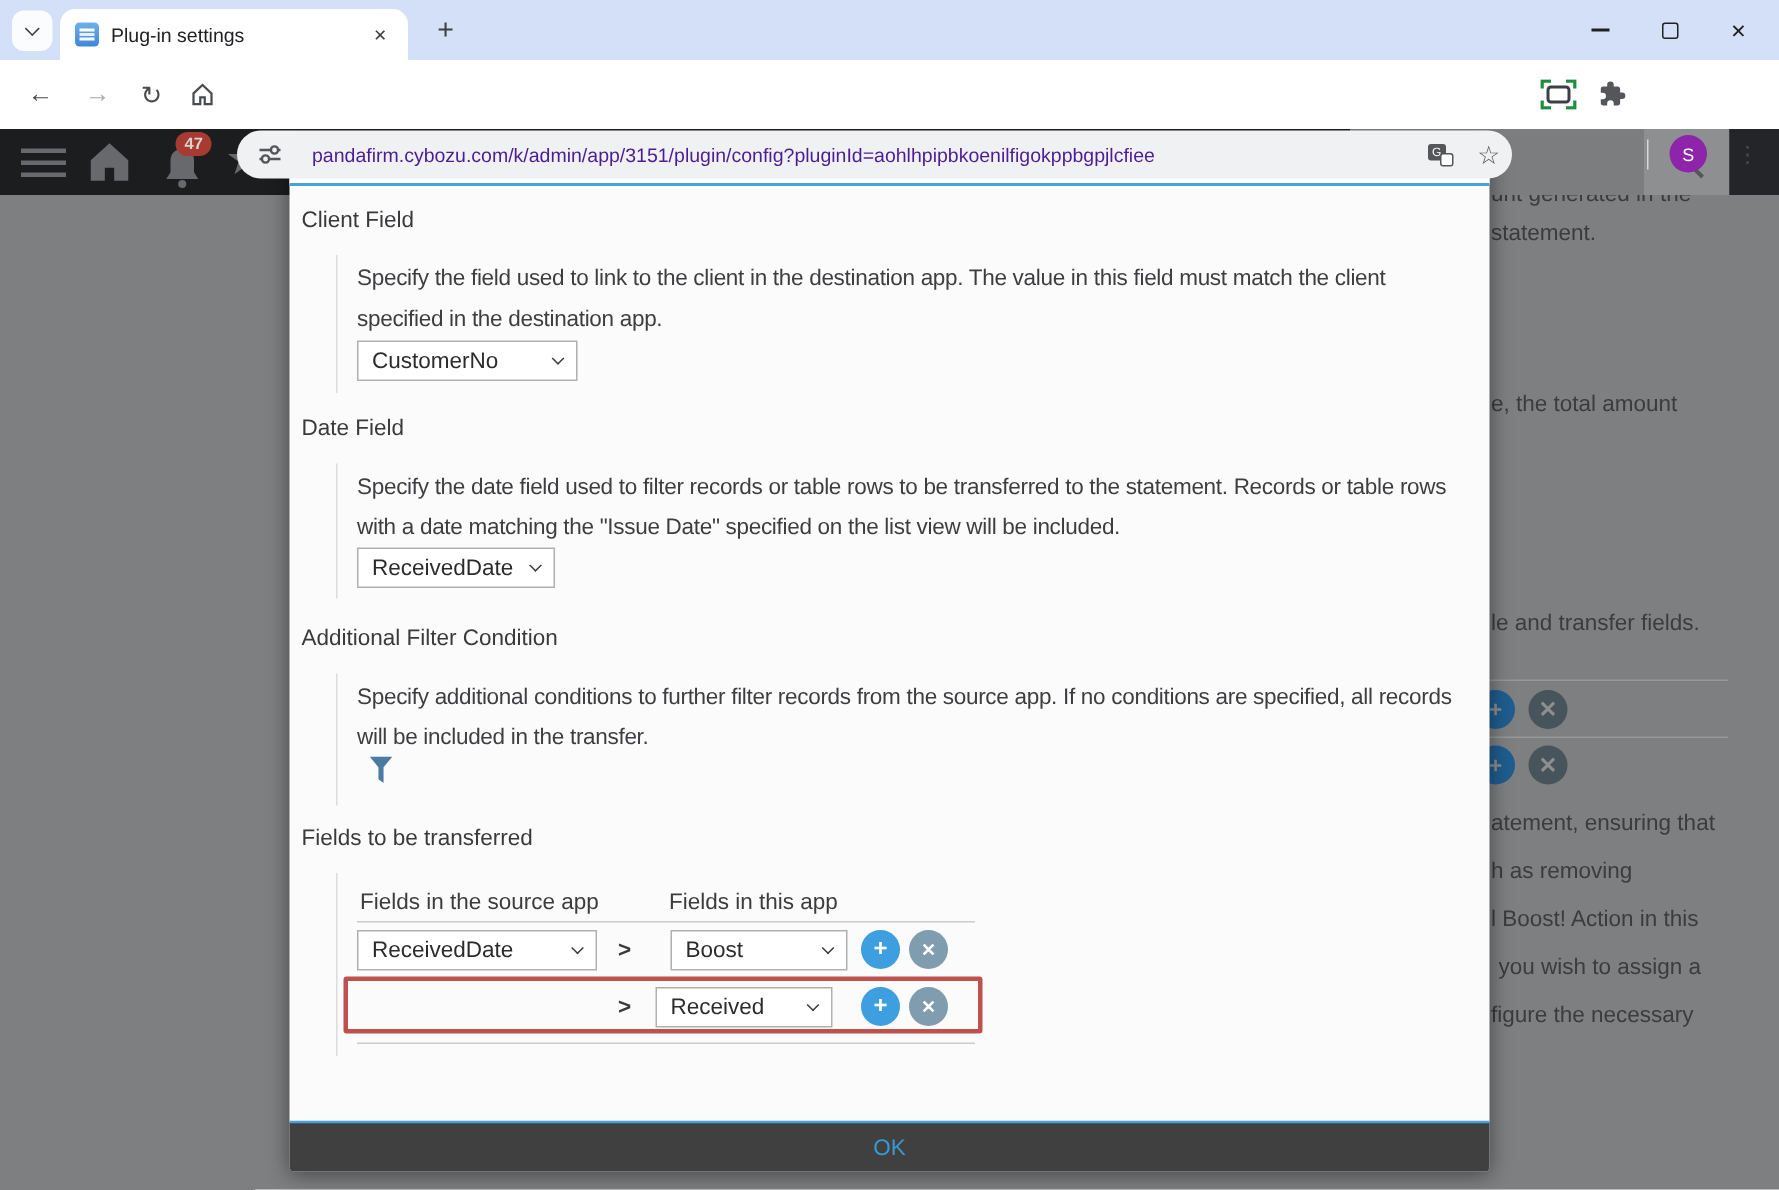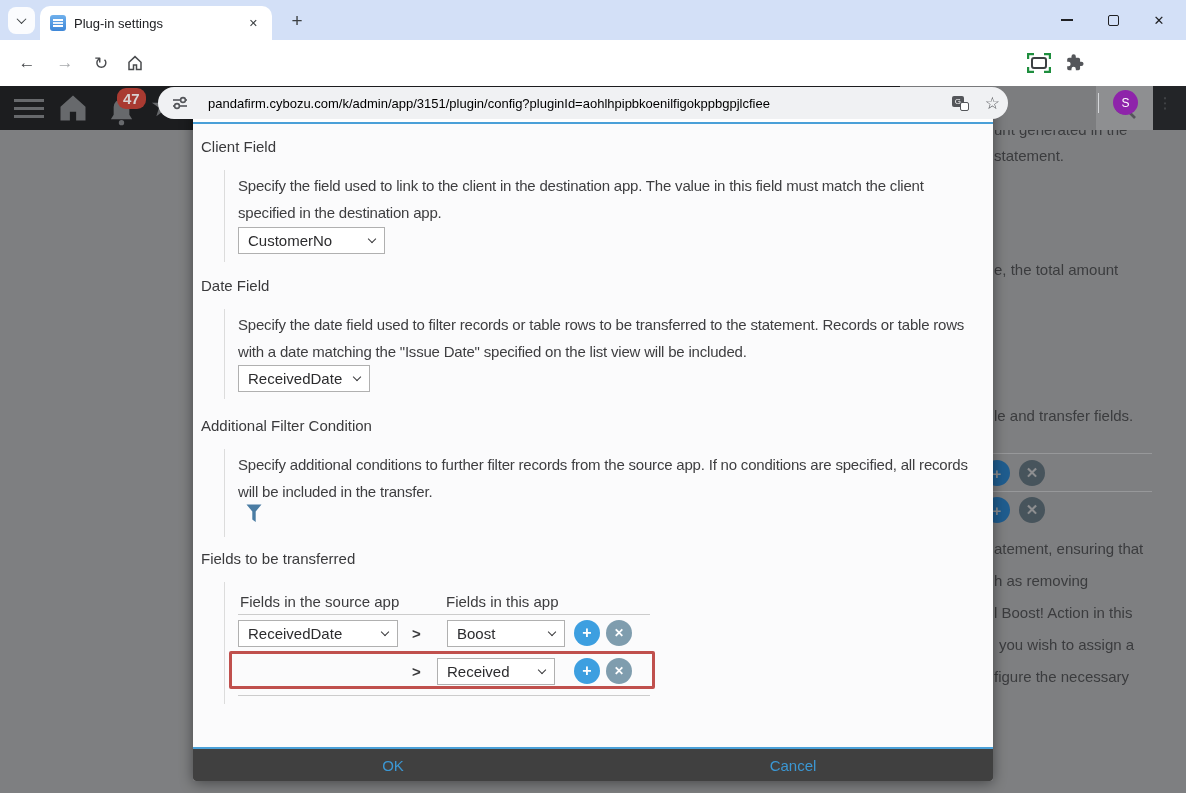--- a/index.html
+++ b/index.html
@@ -27,41 +27,41 @@
   .winbtn { width:46px; height:40px; display:flex; align-items:center; justify-content:center;
             color:#202124; font-size:13px; }
   .min-glyph { width:12px; height:1.6px; background:#202124; }
   .max-glyph { width:11px; height:11px; border:1.6px solid #202124; border-radius:2px; }
 
   .toolbar { position:absolute; left:0; top:40px; width:1186px; height:46px; background:#ffffff; z-index:6; }
   .navic { position:absolute; top:0; height:46px; width:34px; display:flex; align-items:center;
            justify-content:center; font-size:17px; color:#494b4e; }
   .omnibox { position:absolute; left:158px; top:47px; width:850px; height:32px; border-radius:16px;
              background:#f0f1f3; display:flex; align-items:center; }
-  .url-text { font-size:13px; color:#000000; margin-left:12px; flex:1; white-space:nowrap; overflow:hidden; }
+  .url-text { font-size:13px; color:#4c1d95; margin-left:12px; flex:1; white-space:nowrap; overflow:hidden; }
   .ob-ic { margin:0 8px; display:flex; align-items:center; }
   .g-translate { width:17px; height:15px; position:relative; }
   .g-translate .gbox { position:absolute; left:0; top:0; width:12px; height:11px; background:#54565a;
                        border-radius:2px; color:#fff; font-size:8px; line-height:11px; text-align:center; }
   .g-translate .abox { position:absolute; right:0; bottom:0; width:9px; height:9px; background:#fff;
                        border:1.3px solid #54565a; border-radius:2px; }
   .star-glyph { font-size:17px; color:#54565a; }
   .sep { position:absolute; left:1098px; top:53px; width:1px; height:20px; background:#d5d7da; }
   .avatar { position:absolute; left:1113px; top:50px; width:25px; height:25px; border-radius:50%;
             background:#8e24aa; color:#fff; font-size:12px; display:flex; align-items:center; justify-content:center; }
   .kebab { position:absolute; left:1150px; top:47px; width:30px; height:32px; display:flex; align-items:center;
            justify-content:center; color:#494b4e; font-size:15px; letter-spacing:0; }
 
   
   .app-header { position:absolute; left:0; top:86px; width:1186px; height:44px; background:#1c1d1f; z-index:3; }
   .hamburger { position:absolute; left:14px; top:13px; width:30px; height:2.6px; background:#67696c;
                box-shadow:0 8px 0 #67696c, 0 16px 0 #67696c; }
   .hdr-home { position:absolute; left:58px; top:8px; }
   .hdr-bell { position:absolute; left:108px; top:12px; }
-  .badge { position:absolute; left:117px; top:2px; background:#a93a31; color:#d8d2d2; font-size:15px;
+  .badge { position:absolute; left:117px; top:2px; background:#a93a31; color:#d8d2d2; font-size:11px;
            font-weight:bold; border-radius:9px; padding:2px 6px; }
   .hdr-star { position:absolute; left:150px; top:2px; font-size:30px; color:#67696c; }
   .dim-search-a { position:absolute; left:900px; top:0; width:196px; height:44px; background:#7c7d7f; }
   .dim-search-b { position:absolute; left:1096px; top:0; width:57px; height:44px; background:#8e8f91;
                   display:flex; align-items:center; justify-content:center; }
   .dark-corner { position:absolute; left:1153px; top:0; width:33px; height:44px; background:#232528; }
 
   
   .bg-layer { position:absolute; inset:0; z-index:2; }
   .bg-frag { position:absolute; left:994px; color:#3b3c3e; font-size:15px; white-space:nowrap; }
@@ -271,19 +271,16 @@
         <span class="sel-chev"></span>
     </div>
     <div class="circle-btn add-btn" style="left:381px; top:564px">+</div>
     <div class="circle-btn remove-btn" style="left:413px; top:564px">✕</div>
     <div class="hline" style="left:45px; top:601px; width:412px"></div>
 
     <div class="modal-footer">
       <div class="footer-half">
           <span class="footer-link">OK</span>
         </div>
-      <div class="footer-half">
-          <span class="footer-link">Cancel</span>
-        </div>
     </div>
   </div>
 
 </div>
 
 </body></html>

